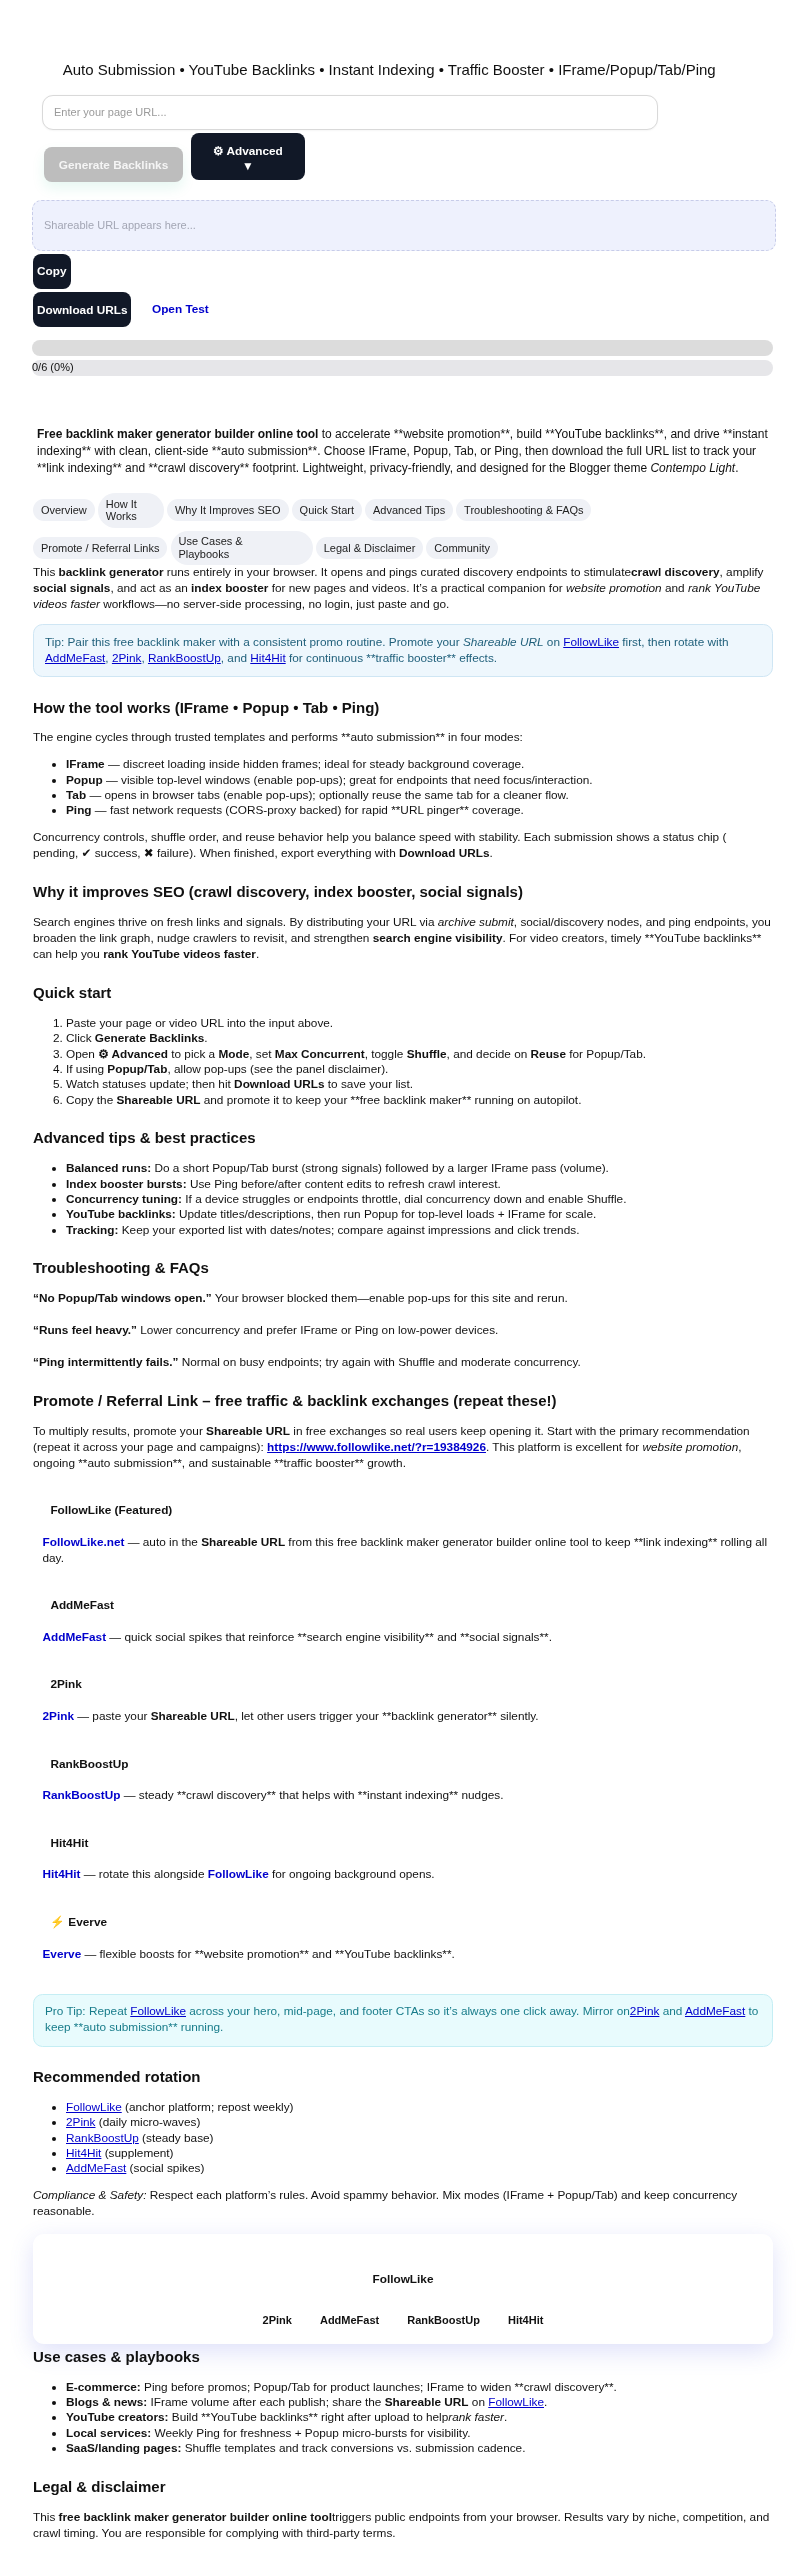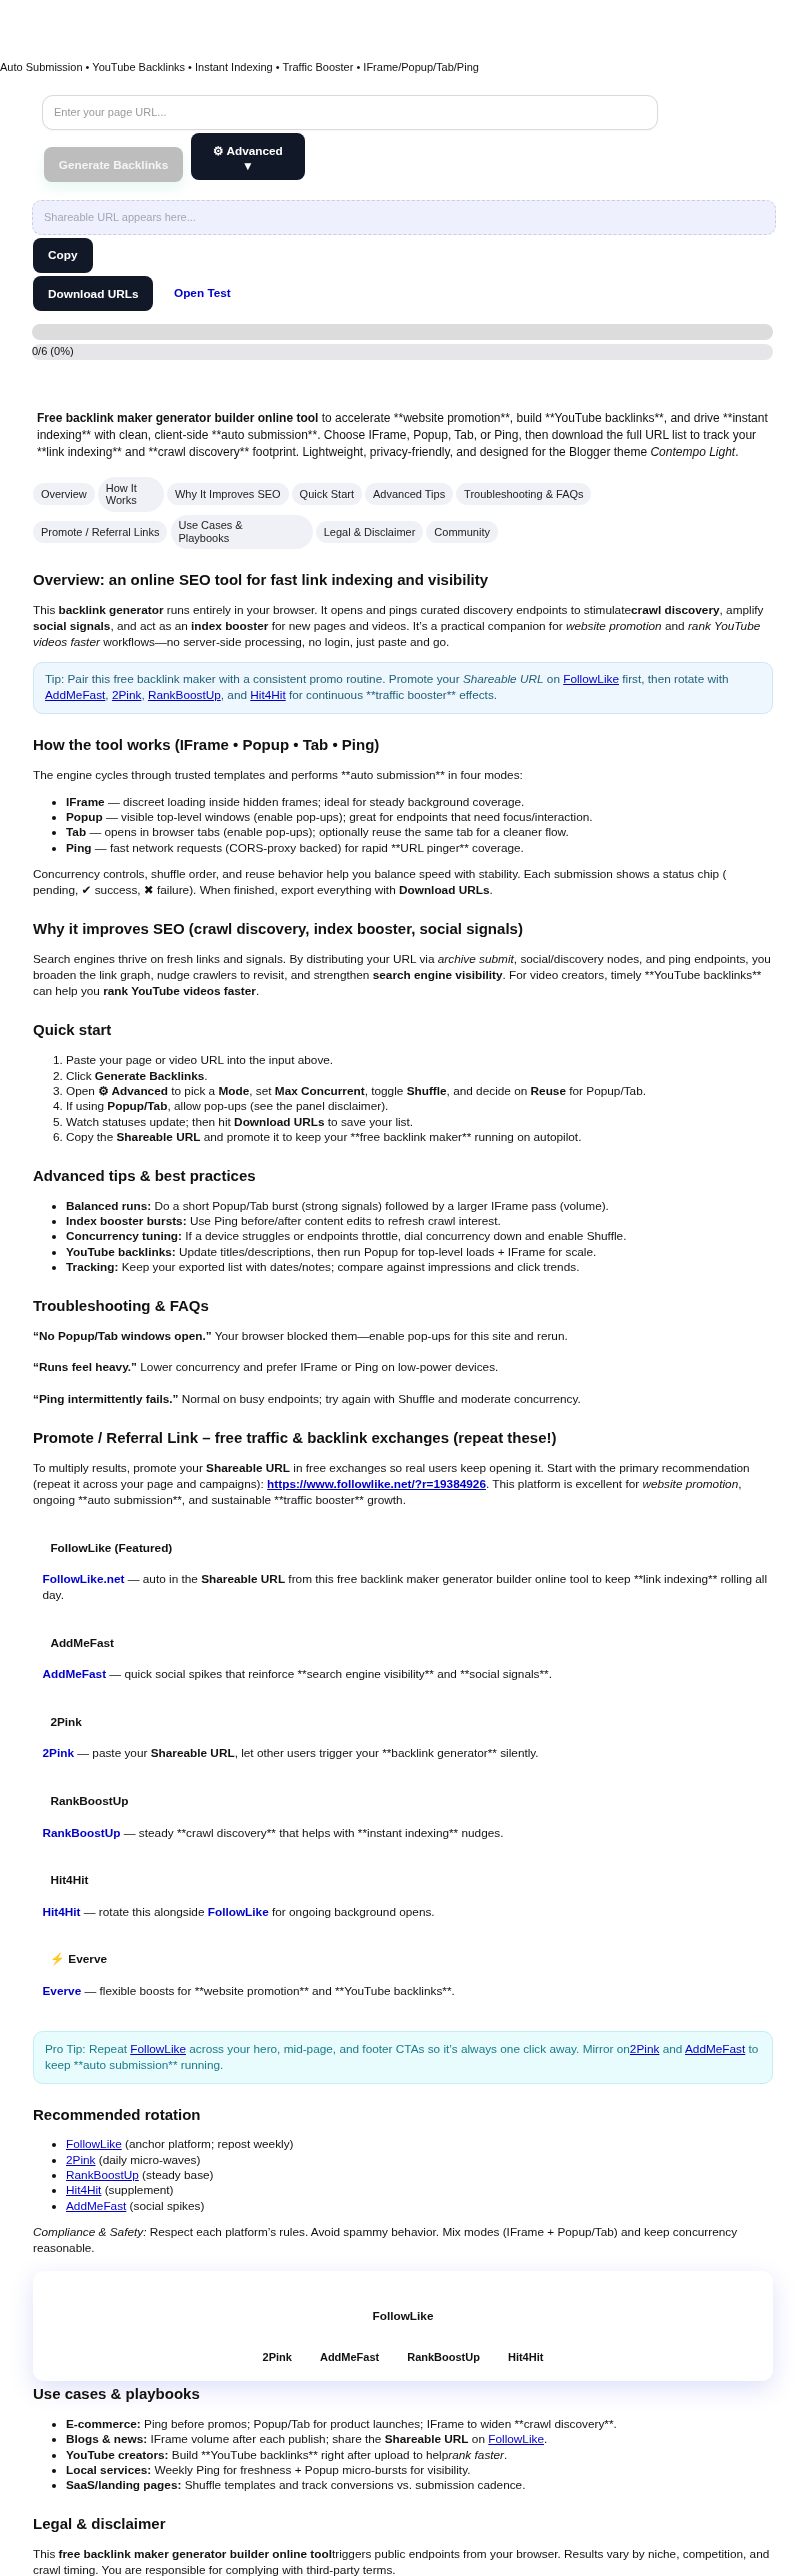--- a/index.html
+++ b/index.html
@@ -5,23 +5,23 @@
   * { box-sizing: border-box; }
   html, body { margin: 0; padding: 0; background: #ffffff; }
   body {
     width: 806px;
     font-family: "Liberation Sans", sans-serif;
     color: #111111;
     font-size: 11.8px;
     line-height: 1.35;
   }
   .tagline {
-    text-align: left;
+    text-align: center;
     padding: 60px 27.6px 0 0;
-    font-size: 11px;
+    font-size: 15px;
     color: #111;
     height: 82px;
   }
   .url-input {
     display: block;
     margin: 12.6px 0 0 42px;
     width: 616px;
     height: 35px;
     border: 0.8px solid #d9d9d9;
     border-radius: 11px;
@@ -54,30 +54,30 @@
     background: #111827;
     color: #fff;
     line-height: 1.2;
     padding: 3.2px 7.9px 0;
     text-align: center;
   }
   .share-input {
     display: block;
     margin: 17.3px 0 0 32px;
     width: 744px;
-    height: 35px;
+    height: 51px;
     border: 0.8px dashed #c7cce9;
     border-radius: 9.5px;
     background: #eef1fd;
     padding: 0 11px;
     font-size: 11px;
     font-family: "Liberation Sans", sans-serif;
   }
   .share-input::placeholder { color: #a3a6b4; }
-  .btn.dark { background: #111827; color: #fff; height: 35px; padding: 0 15px; }
+  .btn.dark { background: #111827; color: #fff; height: 35px; padding: 0 4px; }
   .copy-row { margin: 3.2px 0 0 33px; }
   .dl-row { margin: 3.2px 0 0 33px; display: flex; align-items: center; gap: 20.5px; }
   .open-test { color: #0000cc; font-weight: bold; font-size: 11.8px; text-decoration: none; }
   .progress {
     margin: 12.6px 0 0 32px;
     width: 741px; height: 15.8px;
     background: #dcdcdc;
     border-radius: 7.9px;
     overflow: hidden;
   }
@@ -180,21 +180,20 @@
         <a class="pill" href="#">Why It Improves SEO</a>
         <a class="pill" href="#">Quick Start</a>
         <a class="pill" href="#">Advanced Tips</a>
         <a class="pill" href="#">Troubleshooting &amp; FAQs</a>
         <a class="pill" href="#">Promote / Referral Links</a>
         <a class="pill narrow2" href="#">Use Cases &amp; Playbooks</a>
         <a class="pill" href="#">Legal &amp; Disclaimer</a>
         <a class="pill" href="#">Community</a>
       </nav>
 
-    <h2>Overview: an online SEO tool for fast link indexing and visibility</h2>
     <p><span>This </span><b>backlink generator</b><span> runs entirely in your browser. It opens and pings curated discovery endpoints to stimulate</span><b>crawl discovery</b><span>, amplify </span><b>social signals</b><span>, and act as an </span><b>index booster</b><span> for new pages and videos. It’s a practical companion for </span><i>website promotion</i><span> and </span><i>rank YouTube videos faster</i><span> workflows—no server-side processing, no login, just paste and go.</span></p>
 
     <div class="tip"><span>Tip: Pair this free backlink maker with a consistent promo routine. Promote your </span><i>Shareable URL</i><span> on </span><a href="#">FollowLike</a><span> first, then rotate with </span><a href="#">AddMeFast</a><span>, </span><a href="#">2Pink</a><span>, </span><a href="#">RankBoostUp</a><span>, and </span><a href="#">Hit4Hit</a><span> for continuous **traffic booster** effects.</span></div>
 
     <h2>How the tool works (IFrame • Popup • Tab • Ping)</h2>
     <p>The engine cycles through trusted templates and performs **auto submission** in four modes:</p>
     <ul id="modes-list">
         <li><b>IFrame</b><span> — discreet loading inside hidden frames; ideal for steady background coverage.</span></li>
         <li><b>Popup</b><span> — visible top-level windows (enable pop-ups); great for endpoints that need focus/interaction.</span></li>
         <li><b>Tab</b><span> — opens in browser tabs (enable pop-ups); optionally reuse the same tab for a cleaner flow.</span></li>

